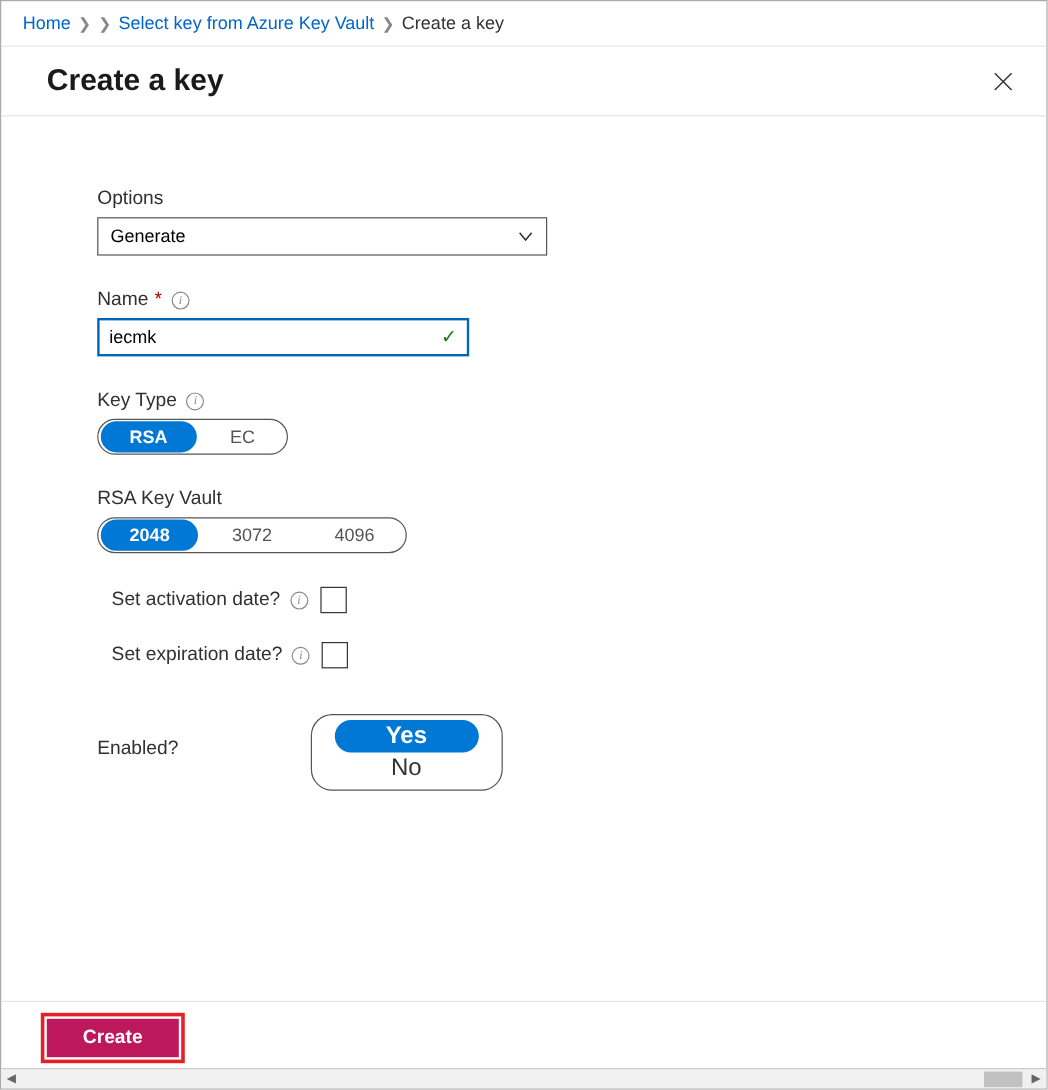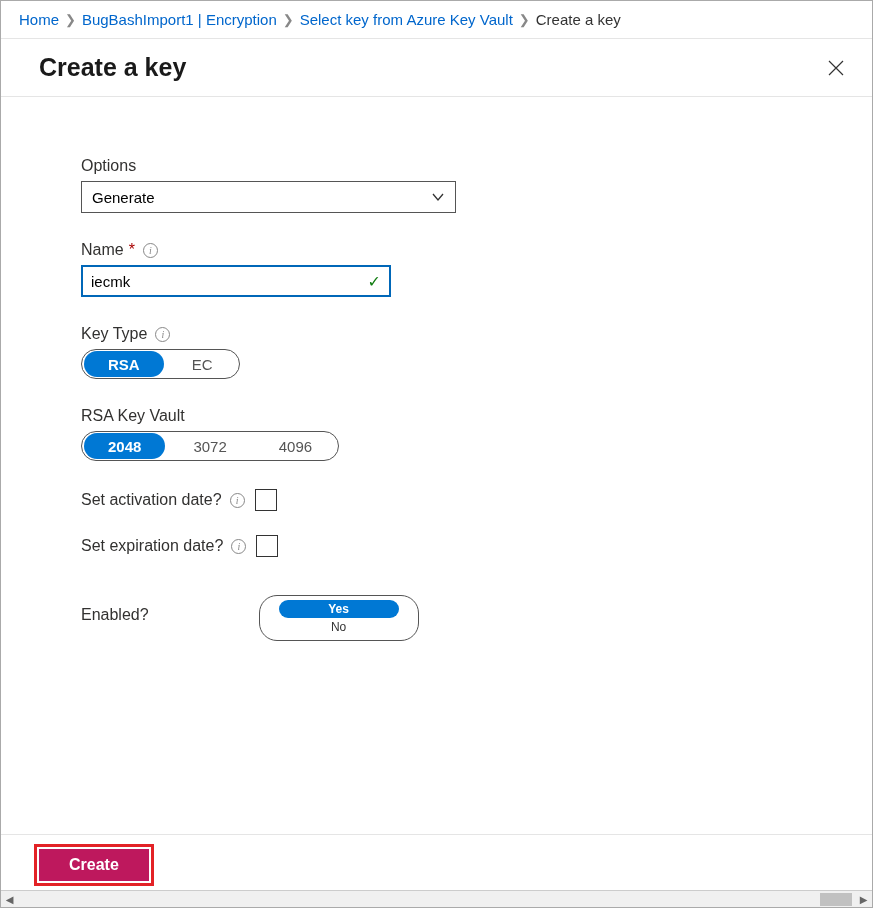--- a/index.html
+++ b/index.html
@@ -156,20 +156,21 @@
     }
     .inline-field {
       display: flex;
       align-items: center;
       gap: 10px;
       margin-bottom: 24px;
     }
     .inline-field .field-label {
       margin-bottom: 0;
       font-size: 16px;
+      margin-left: 12px;
     }
     .checkbox {
       width: 22px;
       height: 22px;
       border: 1px solid #333;
       cursor: pointer;
     }
     .enabled-row {
       display: flex;
       align-items: center;
@@ -184,21 +185,21 @@
       display: flex;
       flex-direction: column;
       align-items: center;
       gap: 0;
     }
     .enabled-toggle .opt {
       width: 100px;
       text-align: center;
       padding: 2px 0;
       border-radius: 14px;
-      font-size: 12px;
+      font-size: 20px;
       cursor: pointer;
       color: #333;
     }
     .enabled-toggle .opt.active {
       background: #0078d4;
       color: #fff;
       font-weight: 600;
       width: 120px;
     }
     .footer {
@@ -249,21 +250,20 @@
       height: 13px;
       background: #c1c1c1;
     }
   </style>
 </head>
 <body>
 
 <div class="breadcrumb">
   <a>Home</a>
   <span class="sep">❯</span>
-  <a>BugBashImport1 | Encryption</a>
   <span class="sep">❯</span>
   <a>Select key from Azure Key Vault</a>
   <span class="sep">❯</span>
   <span class="current">Create a key</span>
 </div>
 
 <div class="header">
   <div class="header-title">Create a key</div>
   <div class="close-btn">
     <svg viewBox="0 0 16 16">

